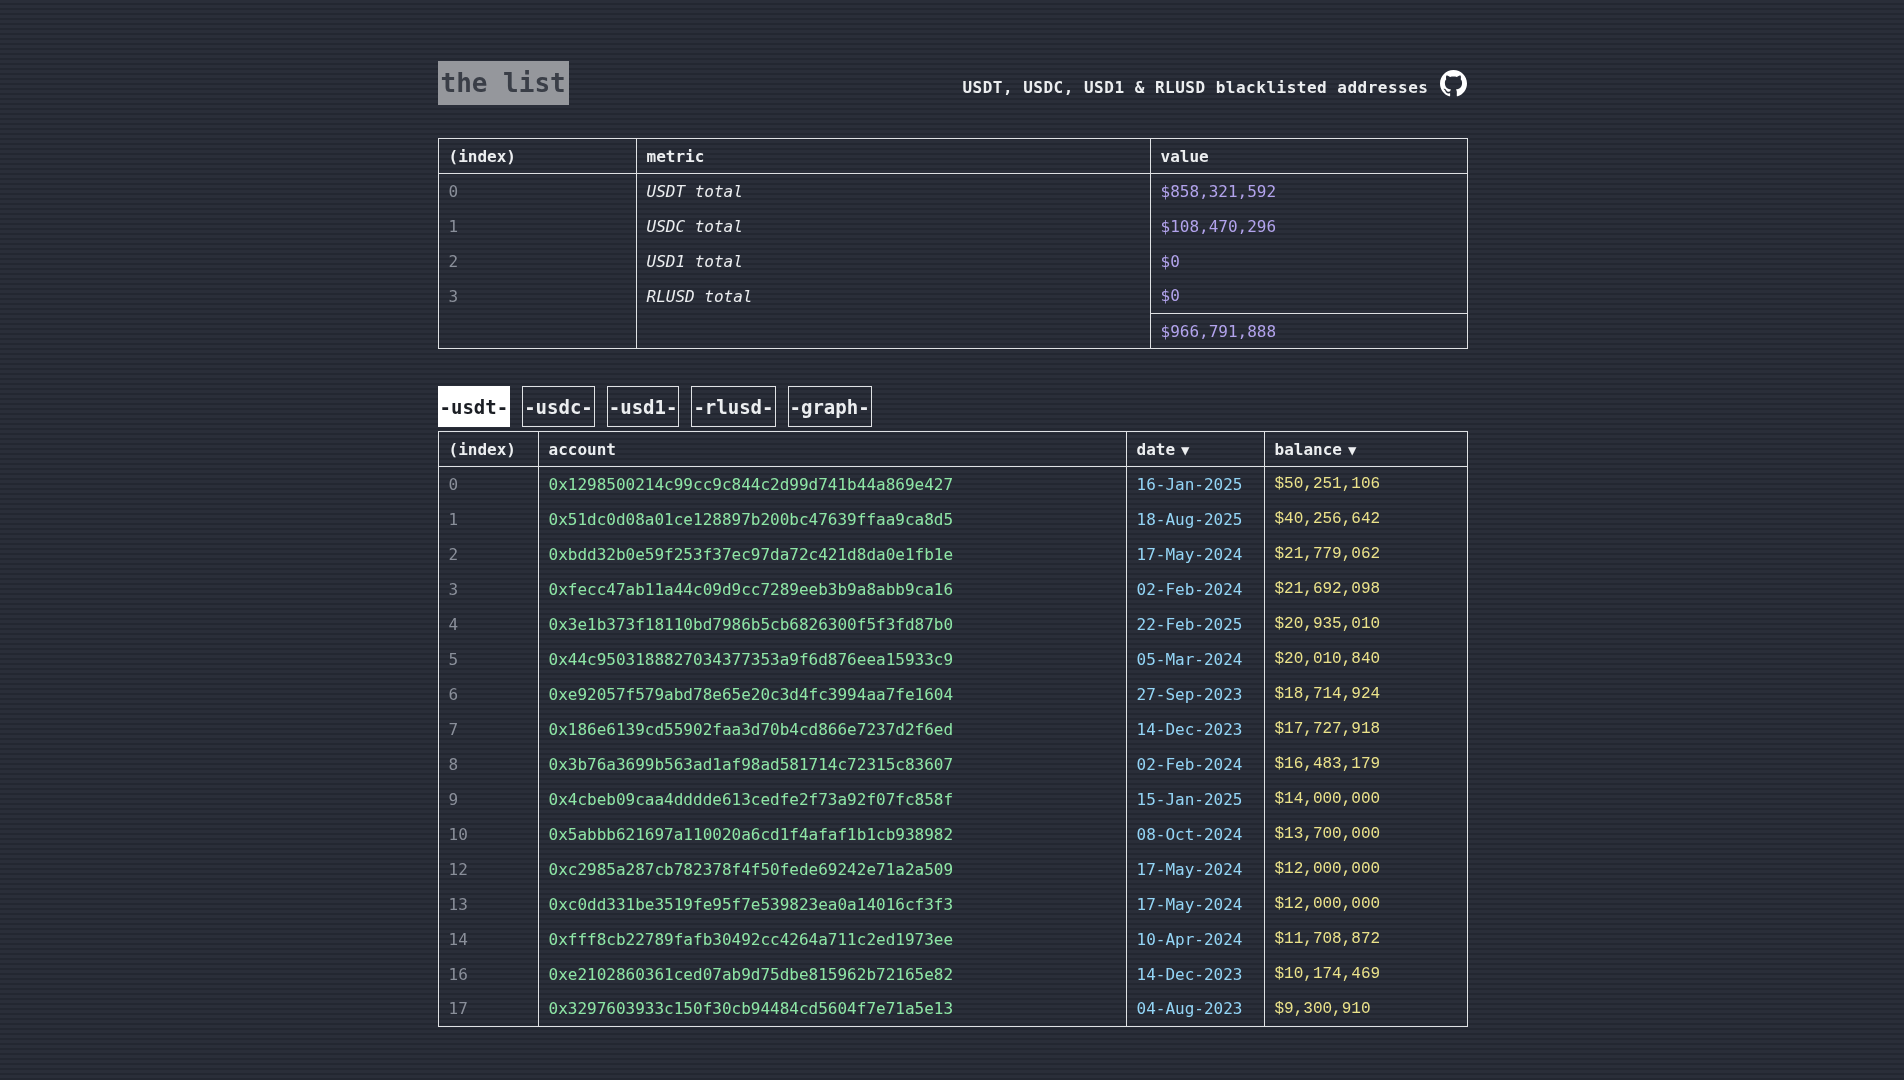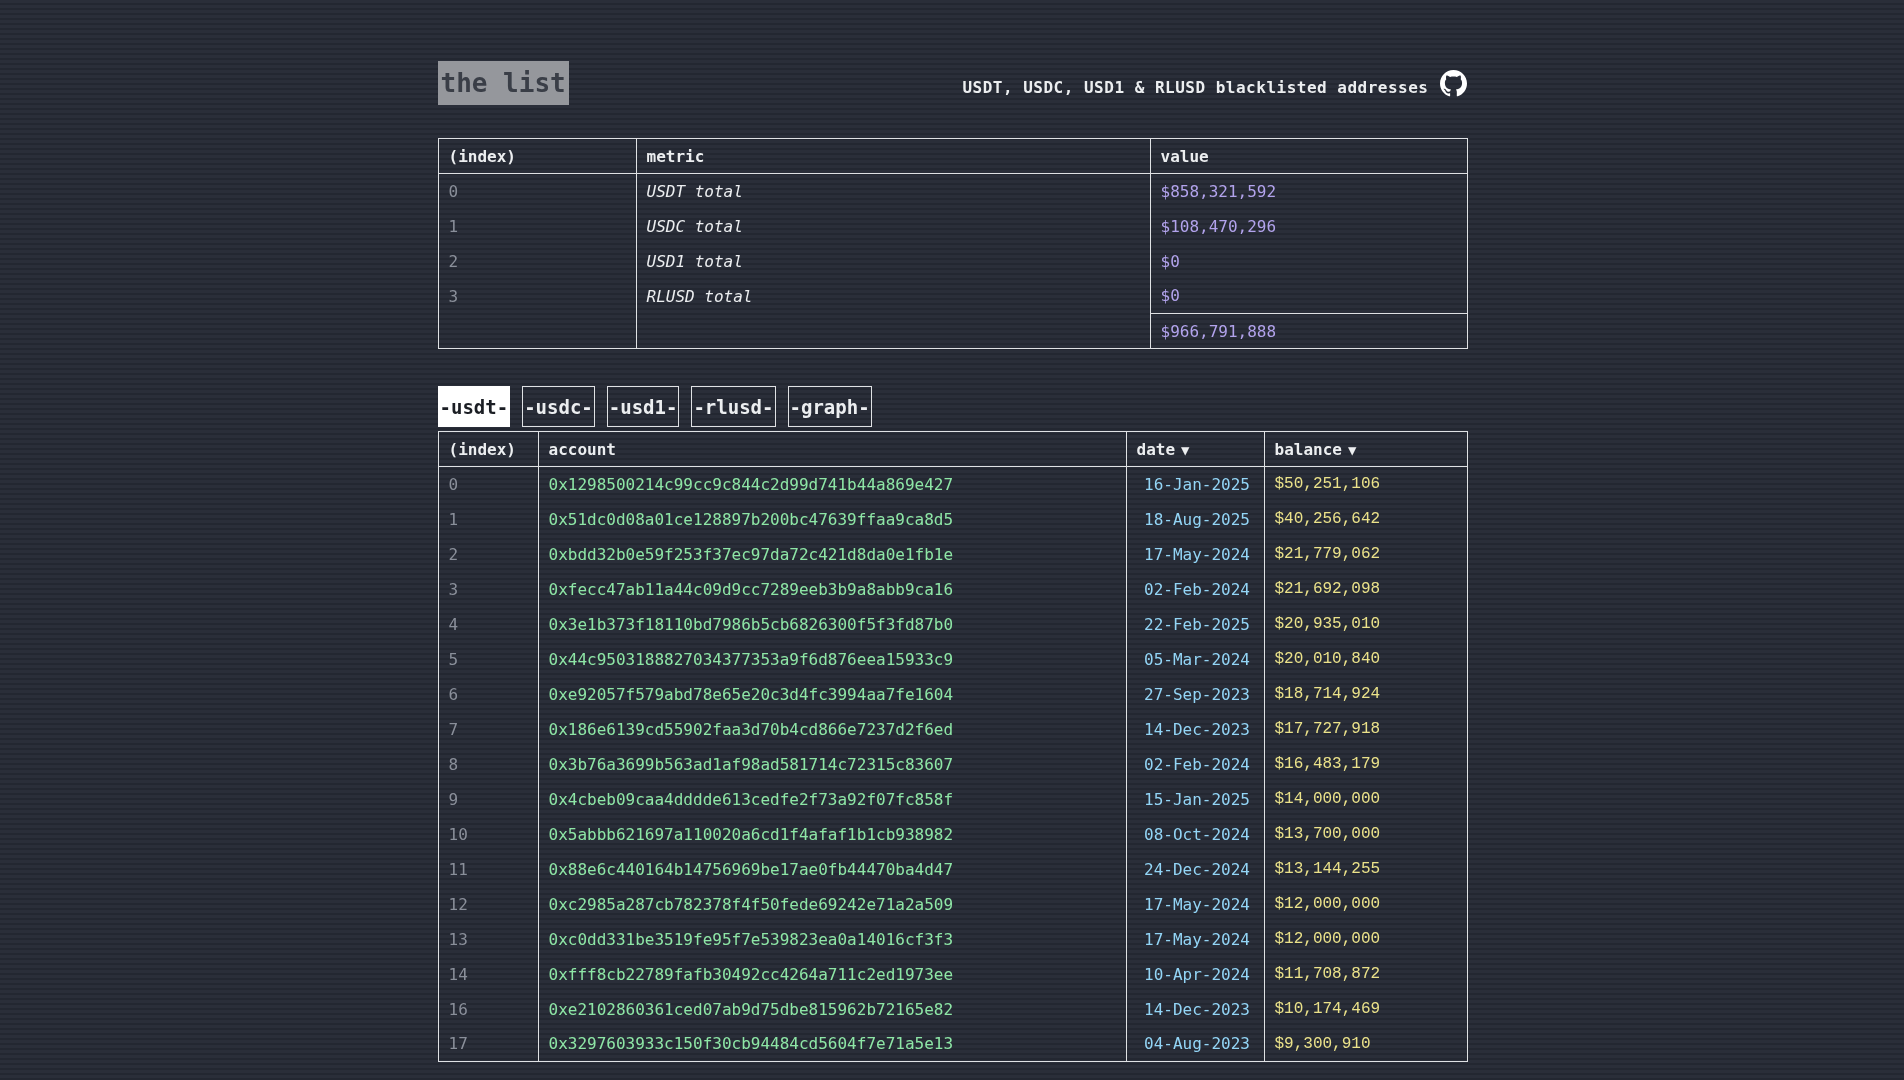--- a/index.html
+++ b/index.html
@@ -59,21 +59,21 @@
   .tab.active { background: var(--active-tab-bg, #ffffff); color: var(--active-tab-text, #1b1e24); border-color: var(--active-tab-bg, #ffffff); }
 
   
   .blacklist-table { margin-top: 4px; }
   .blacklist-table col.c-index { width: 100px; }
   .blacklist-table col.c-account { width: 588px; }
   .blacklist-table col.c-date { width: 138px; }
   .blacklist-table col.c-balance { width: 203px; }
   .blacklist-table td.cell-index { color: var(--muted, #8a8f9a); }
   .blacklist-table td.cell-account { color: var(--green, #8ee6a6); }
-  .blacklist-table td.cell-date { color: var(--blue, #93d5f6); text-align: center; }
+  .blacklist-table td.cell-date { color: var(--blue, #93d5f6); }
   .blacklist-table td.cell-balance { color: var(--yellow, #ebe28a); font-family: Liberation Mono, monospace; }
   .sort-icon { font-size: 14px; margin-left: 6px; }
 </style>
 </head>
 <body>
 
 <div class="container">
 
   <div class="header-bar">
     <div class="page-title">the list</div>
@@ -230,26 +230,20 @@
           <td class="cell-balance">$14,000,000</td>
         </tr>
 
         <tr>
           <td class="cell-index">10</td>
           <td class="cell-account">0x5abbb621697a110020a6cd1f4afaf1b1cb938982</td>
           <td class="cell-date">08-Oct-2024</td>
           <td class="cell-balance">$13,700,000</td>
         </tr>
 
-        <tr>
-          <td class="cell-index">11</td>
-          <td class="cell-account">0x88e6c440164b14756969be17ae0fb44470ba4d47</td>
-          <td class="cell-date">24-Dec-2024</td>
-          <td class="cell-balance">$13,144,255</td>
-        </tr>
 
         <tr>
           <td class="cell-index">12</td>
           <td class="cell-account">0xc2985a287cb782378f4f50fede69242e71a2a509</td>
           <td class="cell-date">17-May-2024</td>
           <td class="cell-balance">$12,000,000</td>
         </tr>
 
         <tr>
           <td class="cell-index">13</td>

